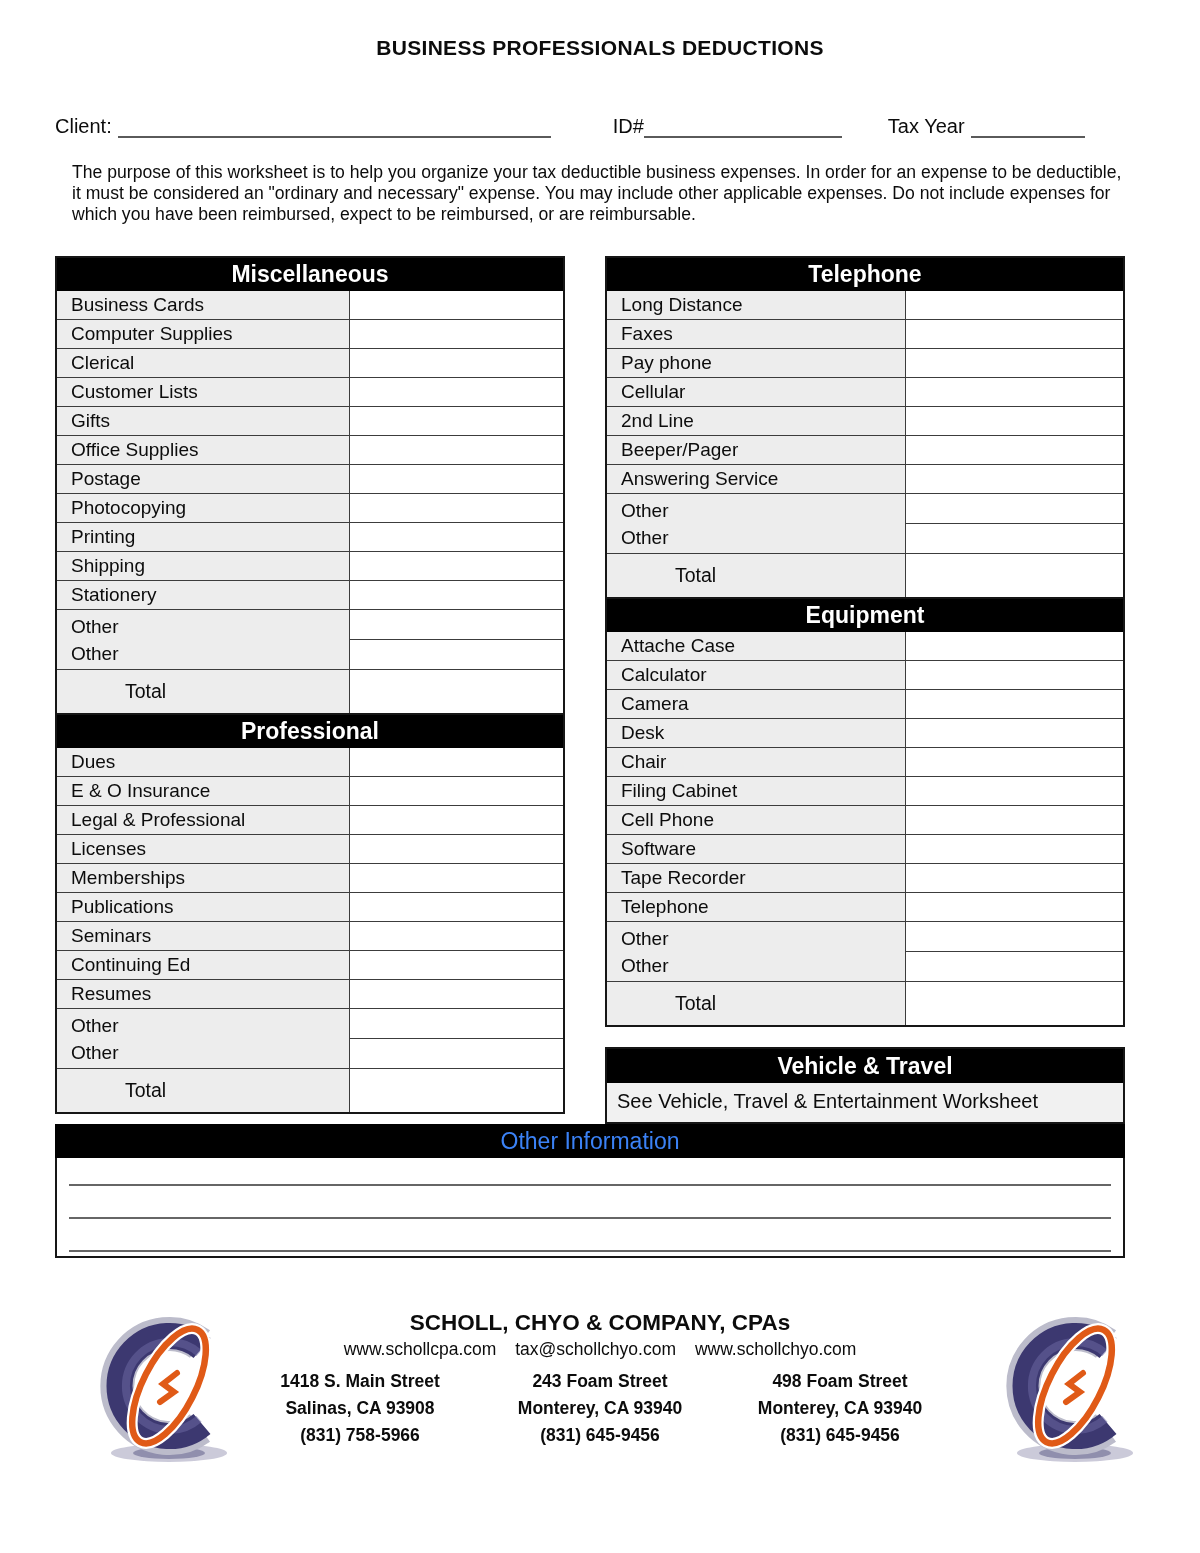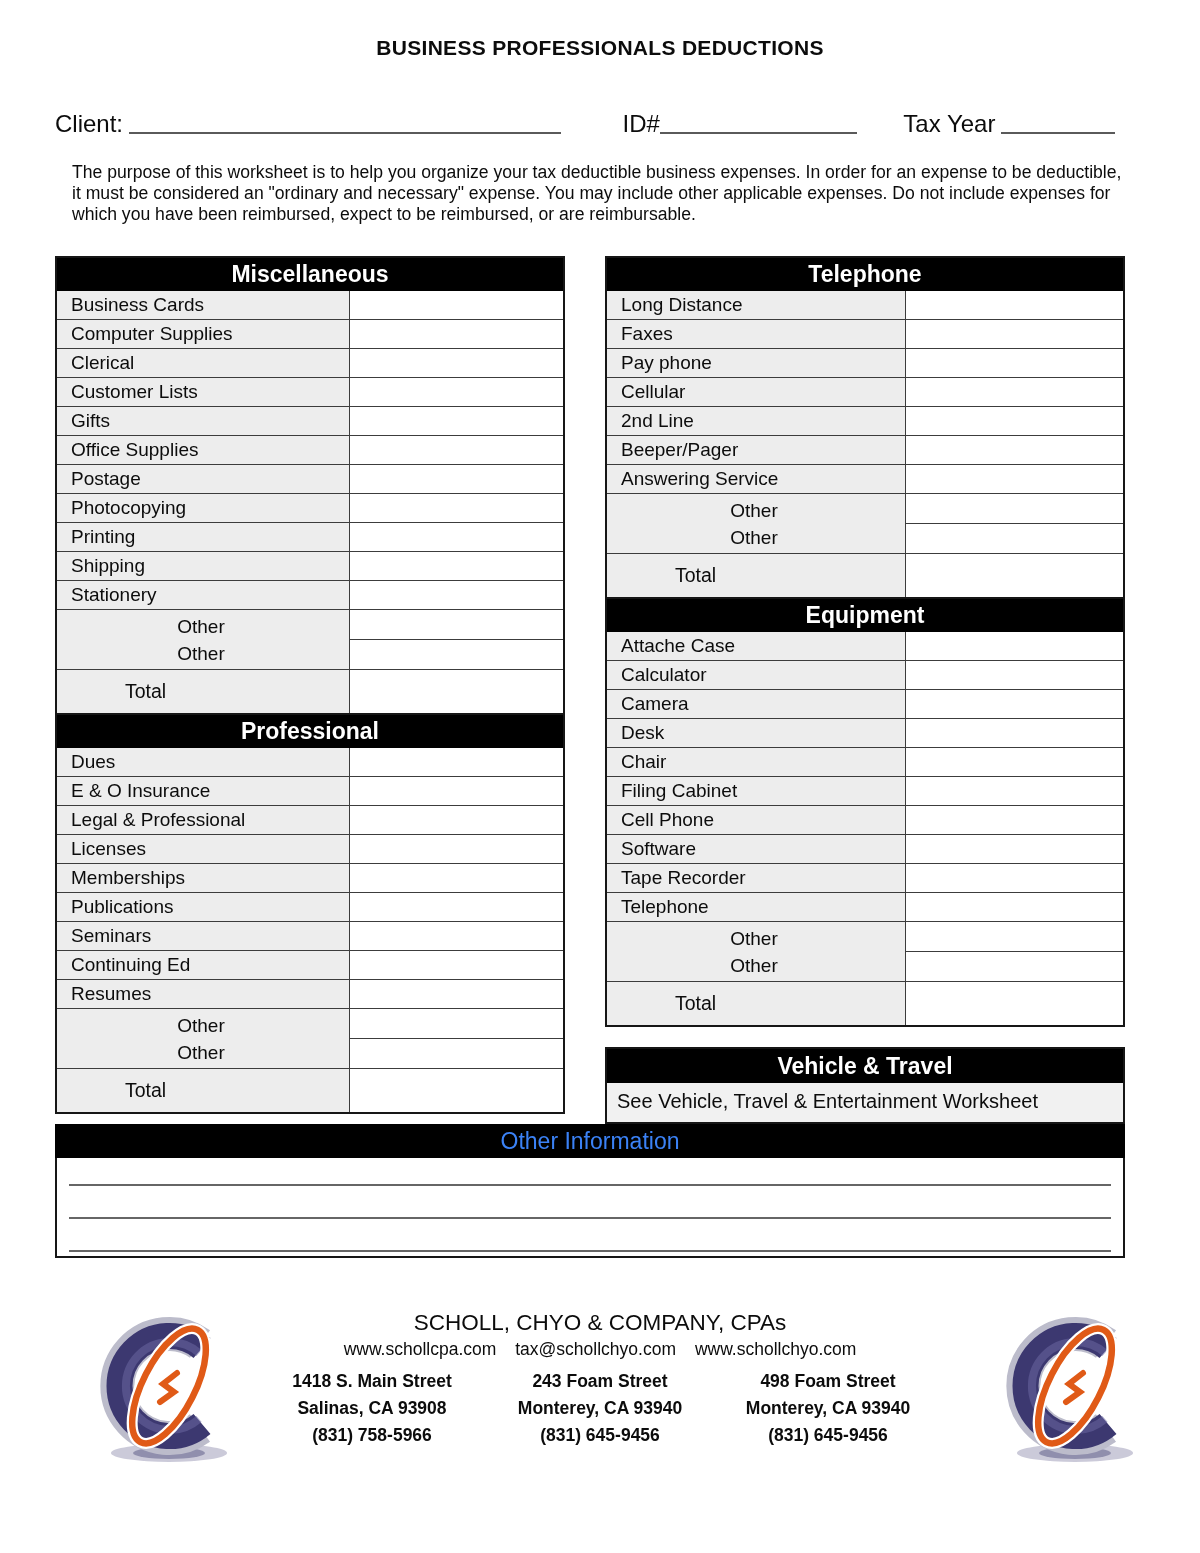--- a/index.html
+++ b/index.html
@@ -3,21 +3,21 @@
 <meta charset="utf-8">
 <style>
   html,body{margin:0;padding:0}
   body{
     width:1200px;height:1553px;background:#ffffff;color:#0c0c0c;
     font-family:"Liberation Sans",sans-serif;position:relative;overflow:hidden;
   }
   .title{margin-top:36px;text-align:center;font-size:21px;font-weight:bold;letter-spacing:.3px}
 
   
-  .client-row{display:flex;margin:50px 85px 0 55px;font-size:24px;height:28px;white-space:nowrap}
+  .client-row{display:flex;align-items:flex-end;margin:50px 85px 0 55px;font-size:20px;height:28px;white-space:nowrap}
   .fill{border-bottom:2px solid #5a5a5a;height:24px;box-sizing:border-box}
   .f-client{width:433px;margin-left:6px;margin-right:62px}
   .f-id{width:198px;margin-right:46px}
   .f-tax{width:114px;margin-left:6px}
 
   .intro{margin:24px 78px 0 72px;font-size:17.6px;line-height:21px}
 
   
   .cols{display:flex;align-items:flex-start;margin:31px 0 0 55px;gap:40px}
   .colL{width:510px}
@@ -25,21 +25,21 @@
   .etable{border:2px solid #161616;background:#fff}
   .etable.joined{border-top:none}
   .ehead{background:#000;color:#fff;text-align:center;font-size:23px;height:33px;line-height:33px;font-weight:bold}
   .xrow{display:flex;border-bottom:1px solid #3c3c3c;height:28px}
   .erows .xrow:last-child{border-bottom:none}
   .cell{box-sizing:border-box}
   .clabel{width:293px;background:#ededed;border-right:1px solid #3c3c3c;display:flex;align-items:center;padding-left:14px;font-size:19px}
   .colR .clabel{width:299px}
   .cvalue{flex:1;background:#fff}
   .other-block{height:59px}
-  .other-block .clabel{flex-direction:column;align-items:center;justify-content:center;gap:1px}
+  .other-block .clabel{flex-direction:column;align-items:flex-start;justify-content:center;gap:1px}
   .other-line{display:flex;align-items:flex-end;height:26px}
   .oword{font-size:19px;line-height:24px}
   .oblank{flex:1;border-bottom:2px solid #555;margin:0 14px 2px 4px;height:18px}
   .vsplit{display:flex;flex-direction:column}
   .half{flex:1}
   .htop{border-bottom:1px solid #3c3c3c}
   .trow{height:43px}
   .trow .clabel{padding-left:68px;font-size:19.5px}
 
   .vtable{margin-top:20px}
@@ -53,24 +53,24 @@
           box-sizing:border-box;background:#fff}
   .oi-line{height:31px;border-bottom:2px solid #666;margin:0 12px}
   .oi-line.first{height:26px}
 
   
   .footer{position:relative;margin-top:52px;height:170px}
   .logo{position:absolute;top:0;width:170px;height:160px}
   .logoL{left:84px}
   .logoR{right:40px}
   .fcenter{width:720px;margin:0 auto;text-align:center}
-  .firm{font-size:22.5px;font-weight:normal}
+  .firm{font-size:22.5px;font-weight:bold}
   .contacts{font-size:17.5px;margin-top:3px}
   .contacts span{margin:16px 7px}
-  .offices{display:flex;justify-content:center;margin-top:8px;gap:14px}
+  .offices{display:flex;justify-content:center;margin-top:8px;gap:26px}
   .office{width:214px;font-weight:bold;font-size:17.5px;line-height:27px}
 </style>
 </head>
 <body>
 
 <div class="title">BUSINESS PROFESSIONALS DEDUCTIONS</div>
 
 <div class="client-row">
   <span>Client:</span>
   <span class="fill f-client"></span>

